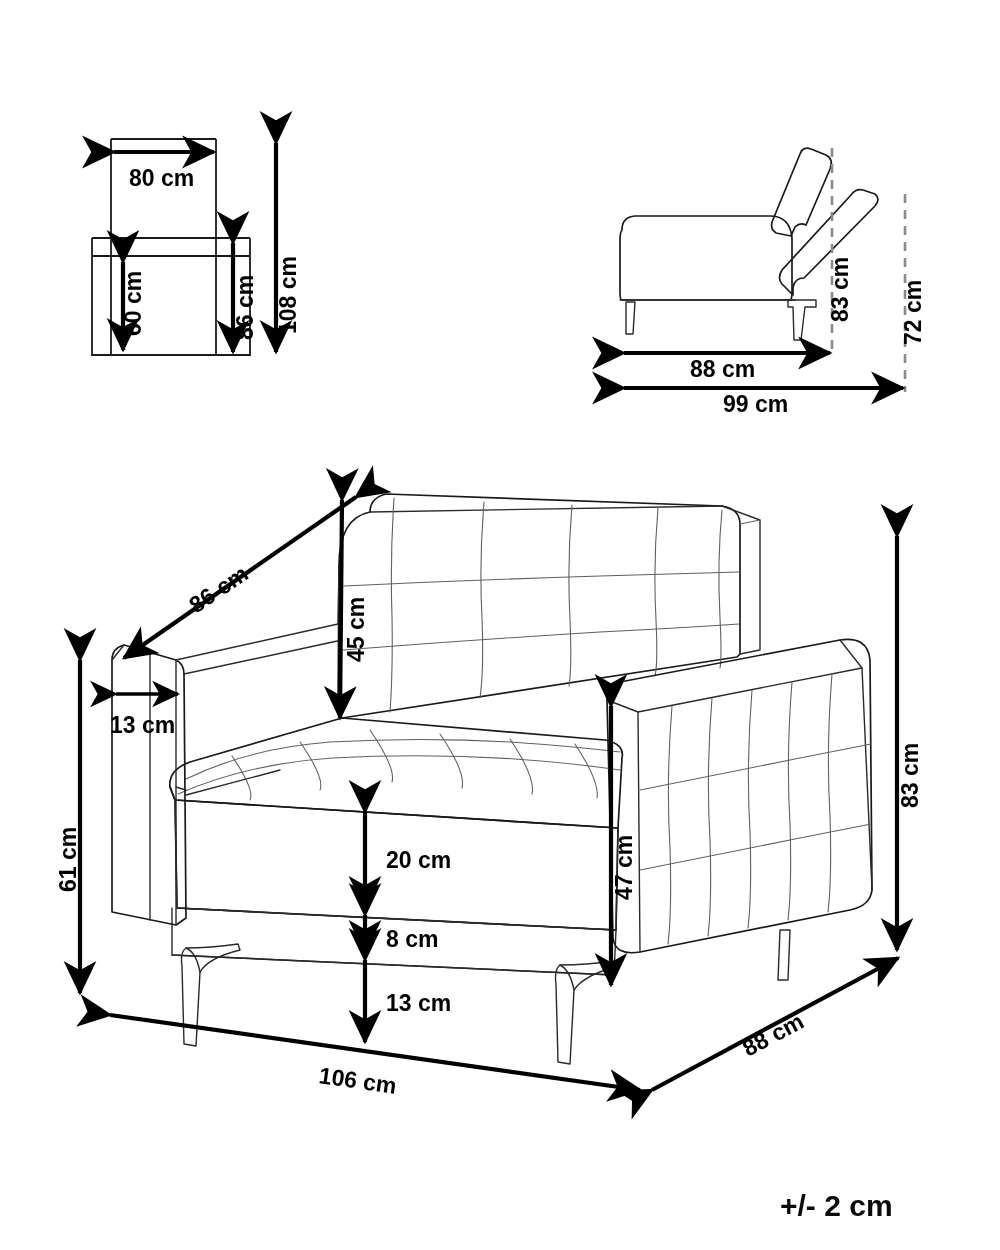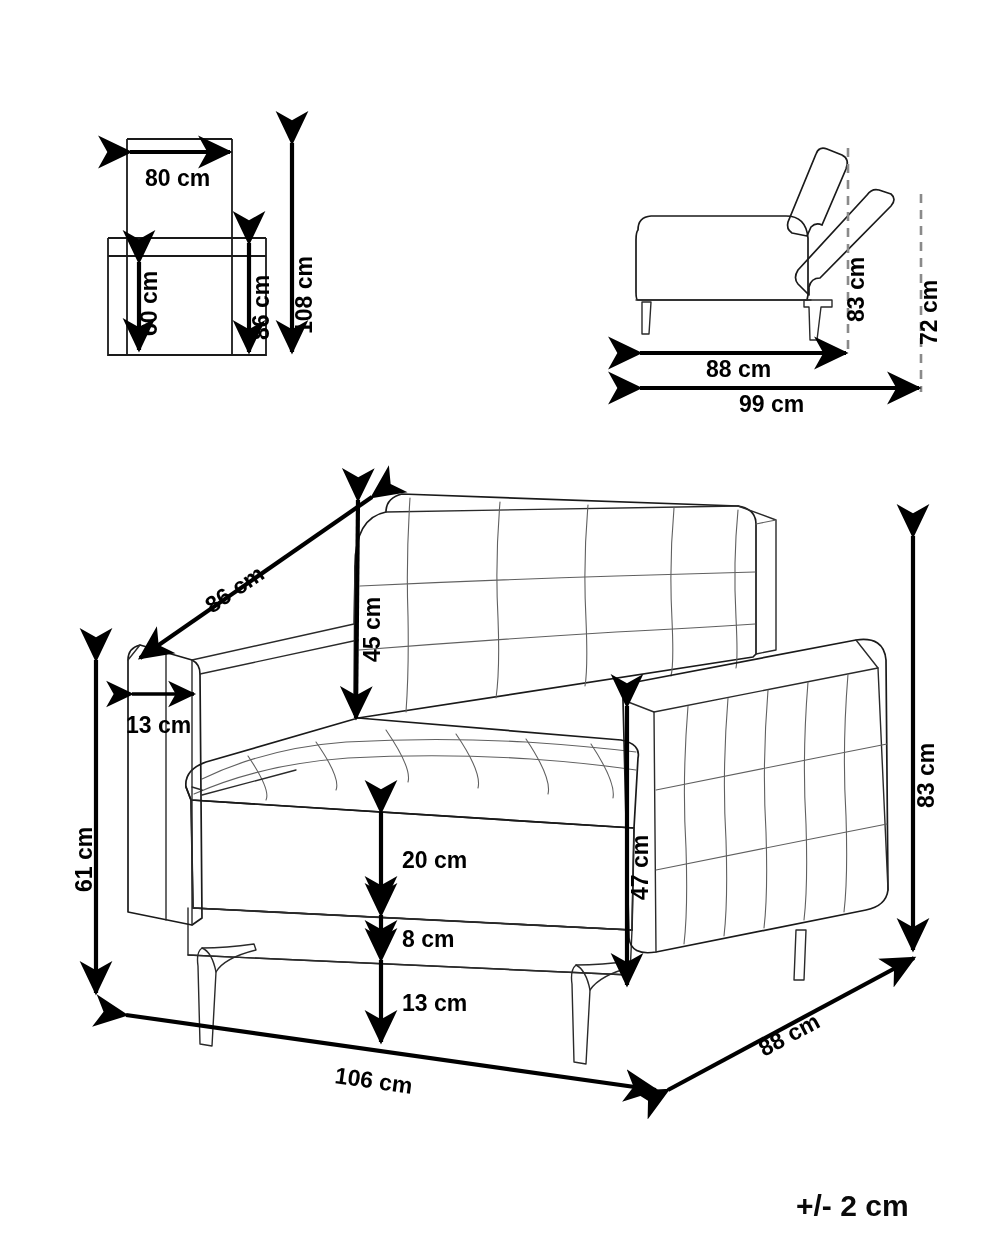--- a/index.html
+++ b/index.html
@@ -12,21 +12,20 @@
     height: 1250px;
     position: relative;
     font-family: "Liberation Sans", sans-serif;
     overflow: hidden;
   }
   #sheet {
     position: absolute;
     left: 0; top: 0;
     width: 916px;
     height: 1250px;
-    padding-left: 16px;
   }
   svg { display: block; }
   .dim-text {
     font-family: "Liberation Sans", sans-serif;
     font-weight: bold;
     font-size: 23px;
     fill: #000000;
     letter-spacing: 0px;
   }
   .tol-text {

